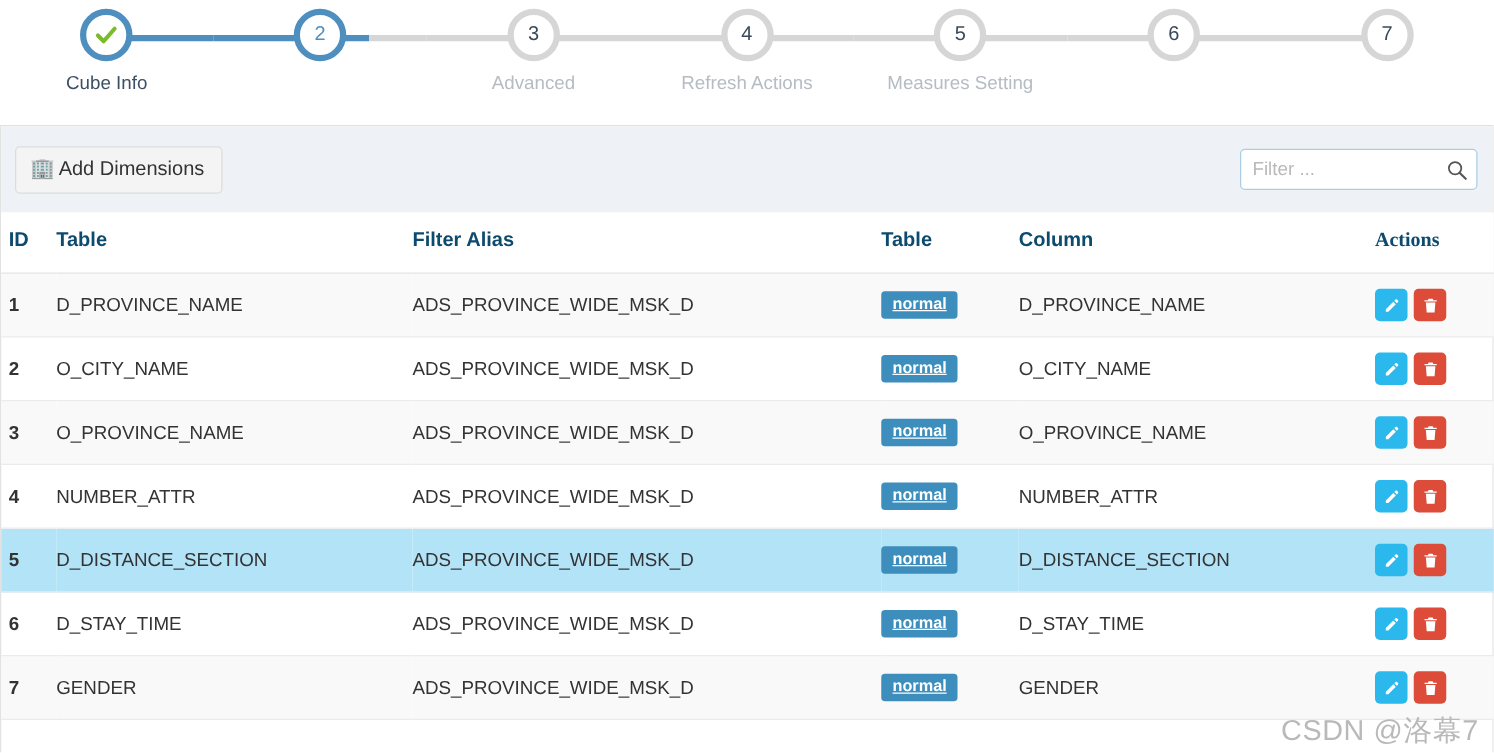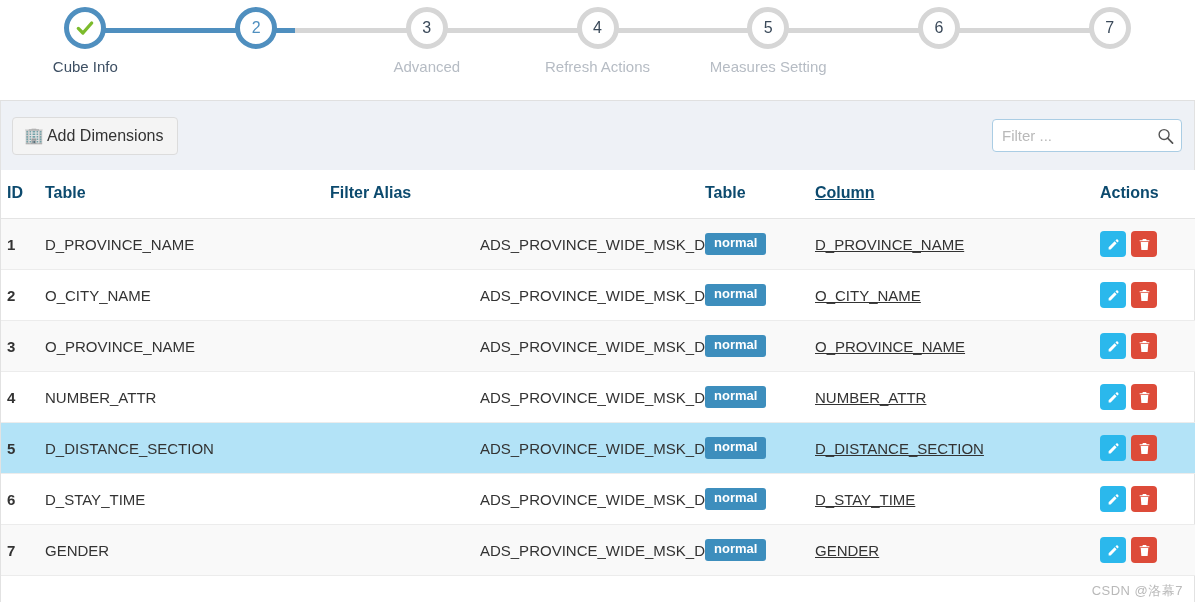--- a/index.html
+++ b/index.html
@@ -161,36 +161,37 @@
     color: #333;
     border-bottom: 1px solid #ececec;
     height: 49px;
     vertical-align: middle;
   }
   tr.striped td { background: #f9f9f9; }
   tr.selected td { background: #b3e3f7 !important; }
 
   .col-id     { width: 44px; padding-left: 6px !important; }
   .col-name   { width: 285px; }
-  .col-alias  { width: 375px; text-align: right; }
+  .col-alias  { width: 375px; }
   .col-type   { width: 110px; }
-  .col-column { width: 285px; text-decoration: underline; }
-  .col-act    { width: 96px; }
+  .col-column { width: 285px; }
+  .col-act    { width: 96px; font-family: Liberation Serif, serif; }
 
   td.c-id { font-weight: bold; color: #222; padding-left: 6px !important; }
 
   .badge {
     display: inline-block;
     background: #3d8ebd;
     color: #fff;
     font-size: 13px;
     font-weight: bold;
     border-radius: 3px;
     padding: 3px 9px 4px;
     line-height: 1.1;
+    text-decoration: underline;
   }
 
   .act-wrap { display: flex; gap: 5px; }
   .icon-btn {
     width: 26px; height: 26px;
     border: none;
     border-radius: 4px;
     display: inline-flex;
     align-items: center;
     justify-content: center;
@@ -199,21 +200,21 @@
   }
   .icon-btn.edit { background: #2bb8ec; }
   .icon-btn.del  { background: #dd4b39; }
   .icon-btn svg { width: 13px; height: 13px; fill: #fff; }
 
   
   .watermark {
     position: absolute;
     right: 11px;
     bottom: 2px;
-    font-size: 13px;
+    font-size: 23px;
     color: #b9b9b9;
     letter-spacing: 0.5px;
     pointer-events: none;
     user-select: none;
     margin-top: 48px;
   }
 </style>
 </head>
 <body>
 

